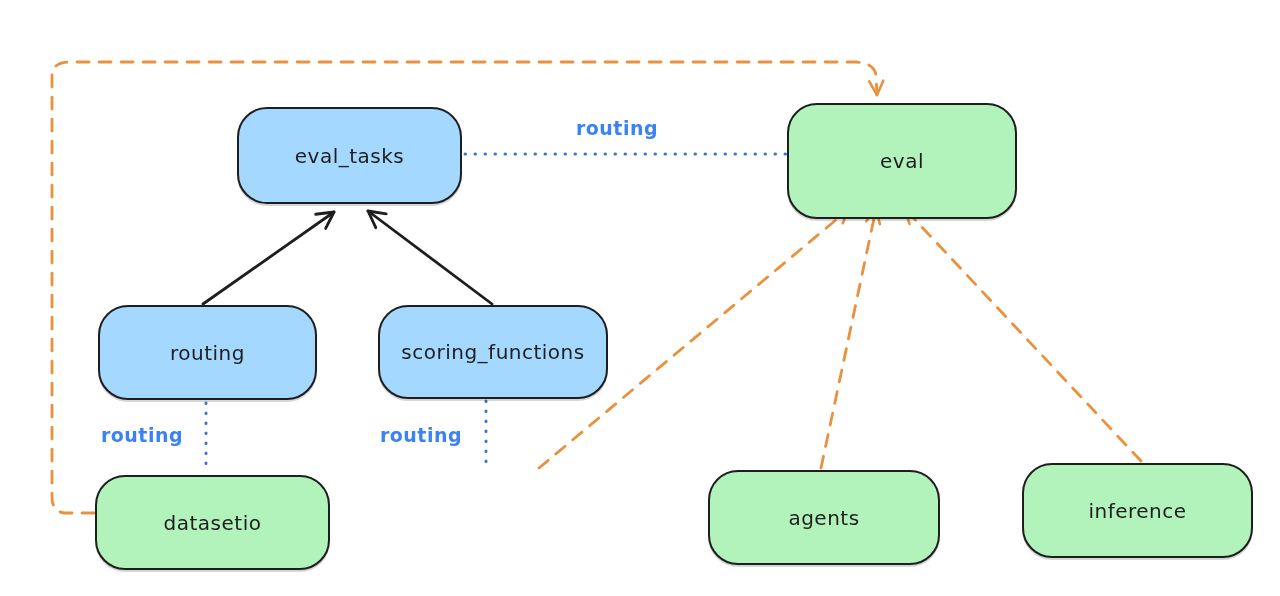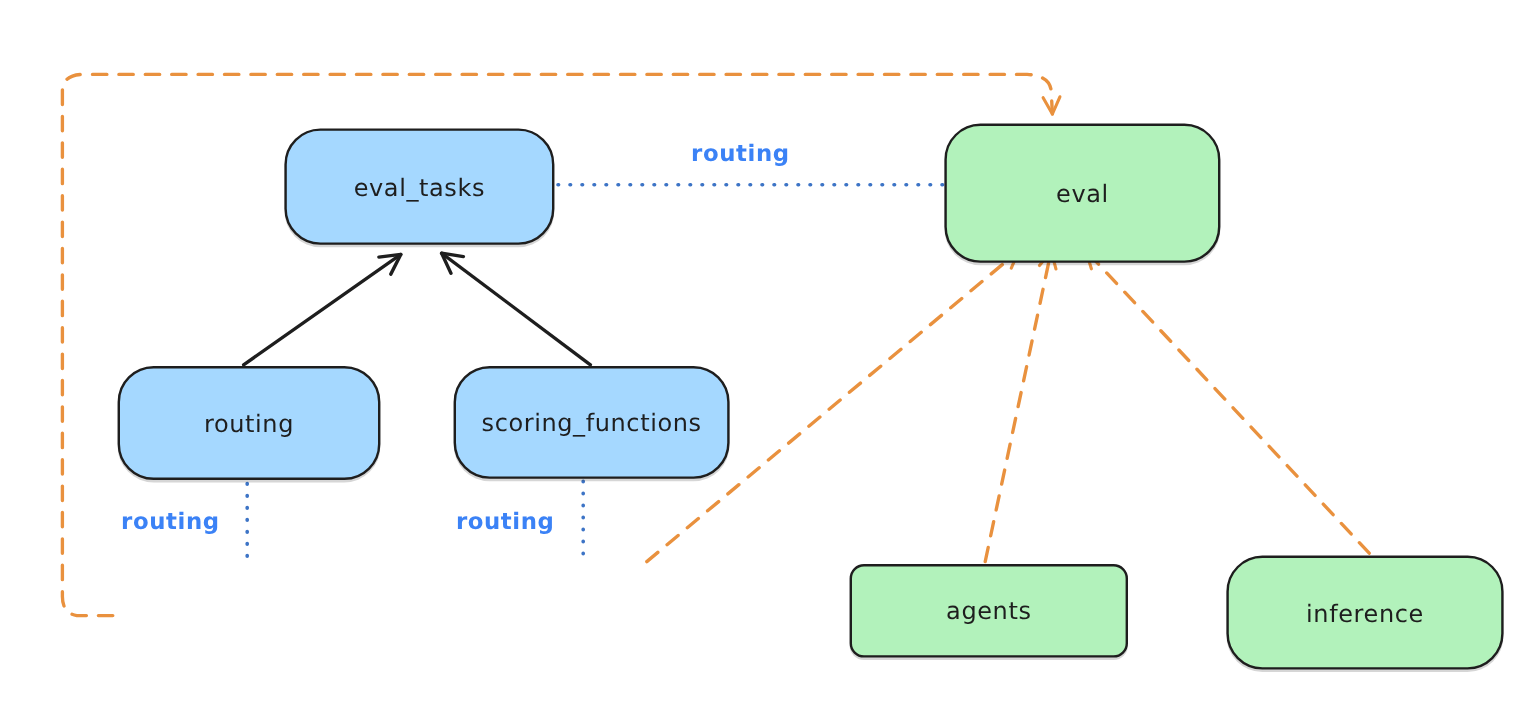--- a/index.html
+++ b/index.html
@@ -36,21 +36,21 @@
   .fill-blue  { background: #a5d8ff; }
   .fill-green { background: #b2f2bb; }
 
   
   .n-eval_tasks        { left: 237px; top: 107px; width: 225px; height: 97px; }
   .n-eval              { left: 787px; top: 103px; width: 230px; height: 116px; }
   .n-datasets          { left:  98px; top: 305px; width: 219px; height: 95px; }
   .n-scoring_functions { left: 378px; top: 305px; width: 230px; height: 94px; }
   .n-datasetio         { left:  95px; top: 475px; width: 235px; height: 95px; }
   .n-scoring           { left: 387px; top: 472px; width: 231px; height: 95px; }
-  .n-agents            { left: 708px; top: 470px; width: 232px; height: 78px; border-radius: 12px; }
+  .n-agents            { left: 708px; top: 470px; width: 232px; height: 95px; }
   .n-inference         { left: 1022px; top: 463px; width: 231px; height: 95px; text-align: right; }
 
   .routing-label {
     position: absolute;
     transform: translateX(-50%);
     font-size: 19px;
     font-weight: 600;
     color: #3b82f6;
     letter-spacing: 0.5px;
     white-space: nowrap;
@@ -93,20 +93,23 @@
   </div>
   <div class="node n-eval fill-green">
     <span class="node-label">eval</span>
   </div>
   <div class="node n-datasets fill-blue">
     <span class="node-label">routing</span>
   </div>
   <div class="node n-scoring_functions fill-blue">
     <span class="node-label">scoring_functions</span>
   </div>
+  <div class="node n-datasetio fill-green">
+    <span class="node-label">datasetio</span>
+  </div>
   <div class="node n-agents fill-green">
     <span class="node-label">agents</span>
   </div>
   <div class="node n-inference fill-green">
     <span class="node-label">inference</span>
   </div>
 
   <div class="routing-label r-top">routing</div>
   <div class="routing-label r-left">routing</div>
   <div class="routing-label r-middle">routing</div>

